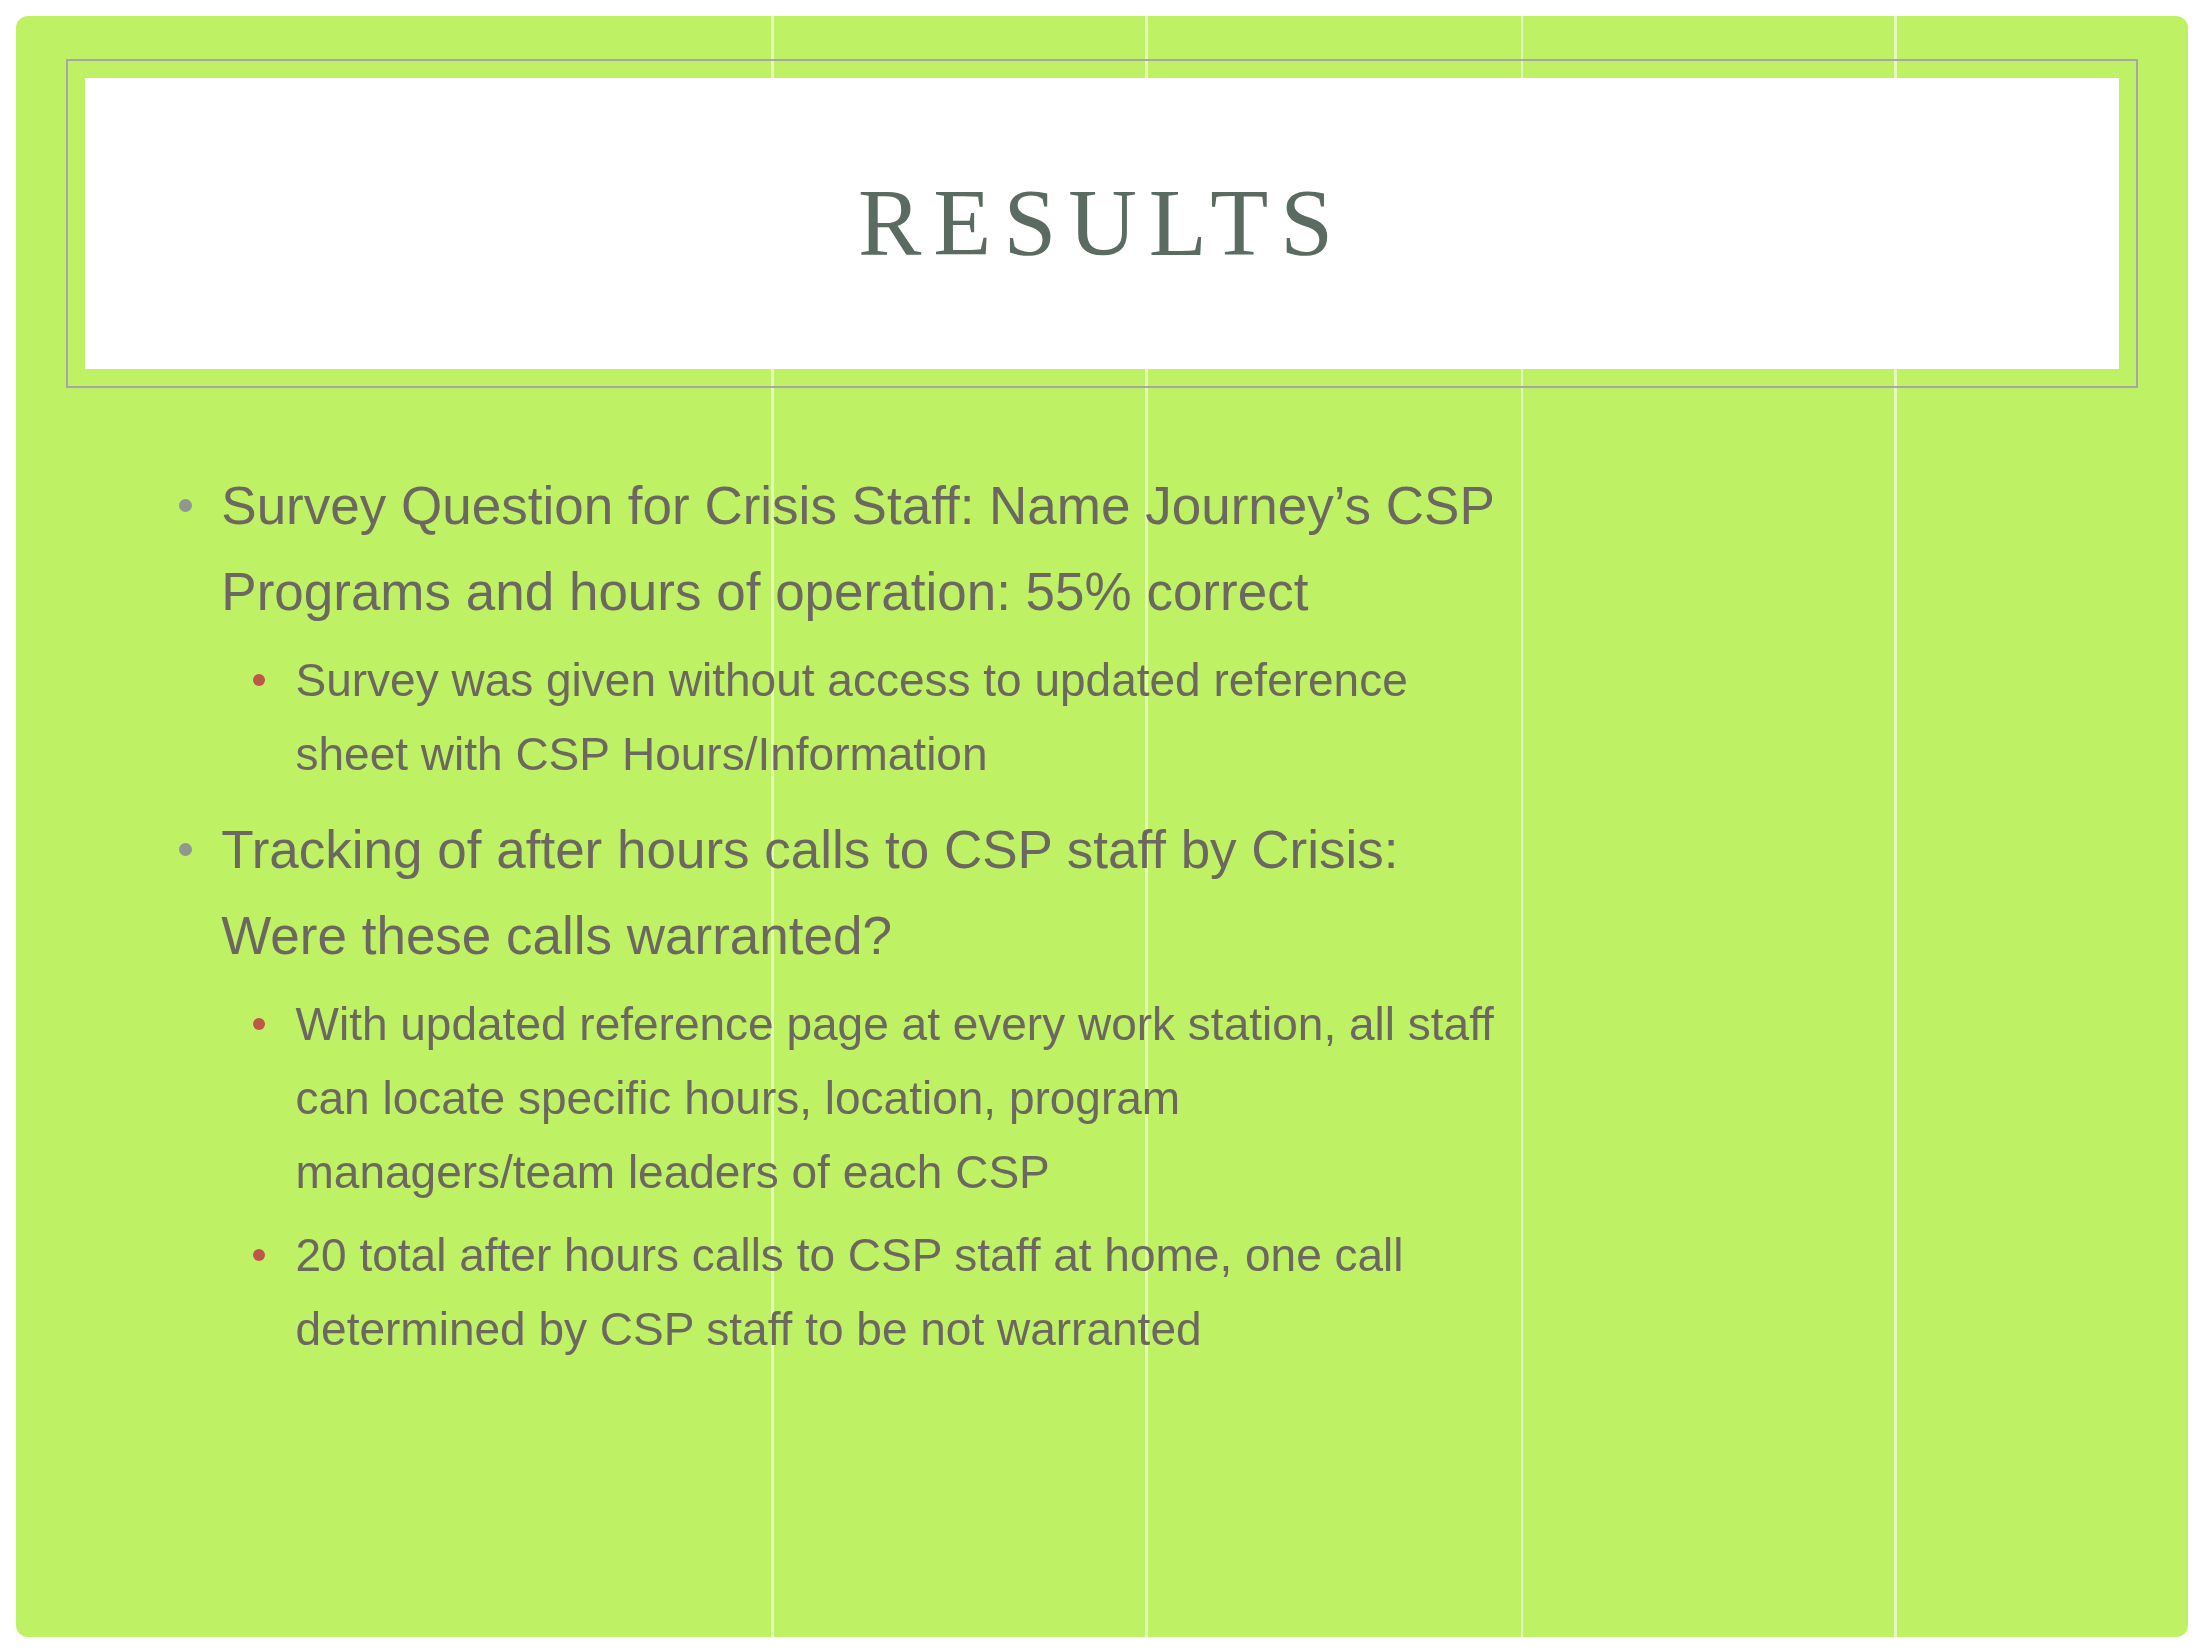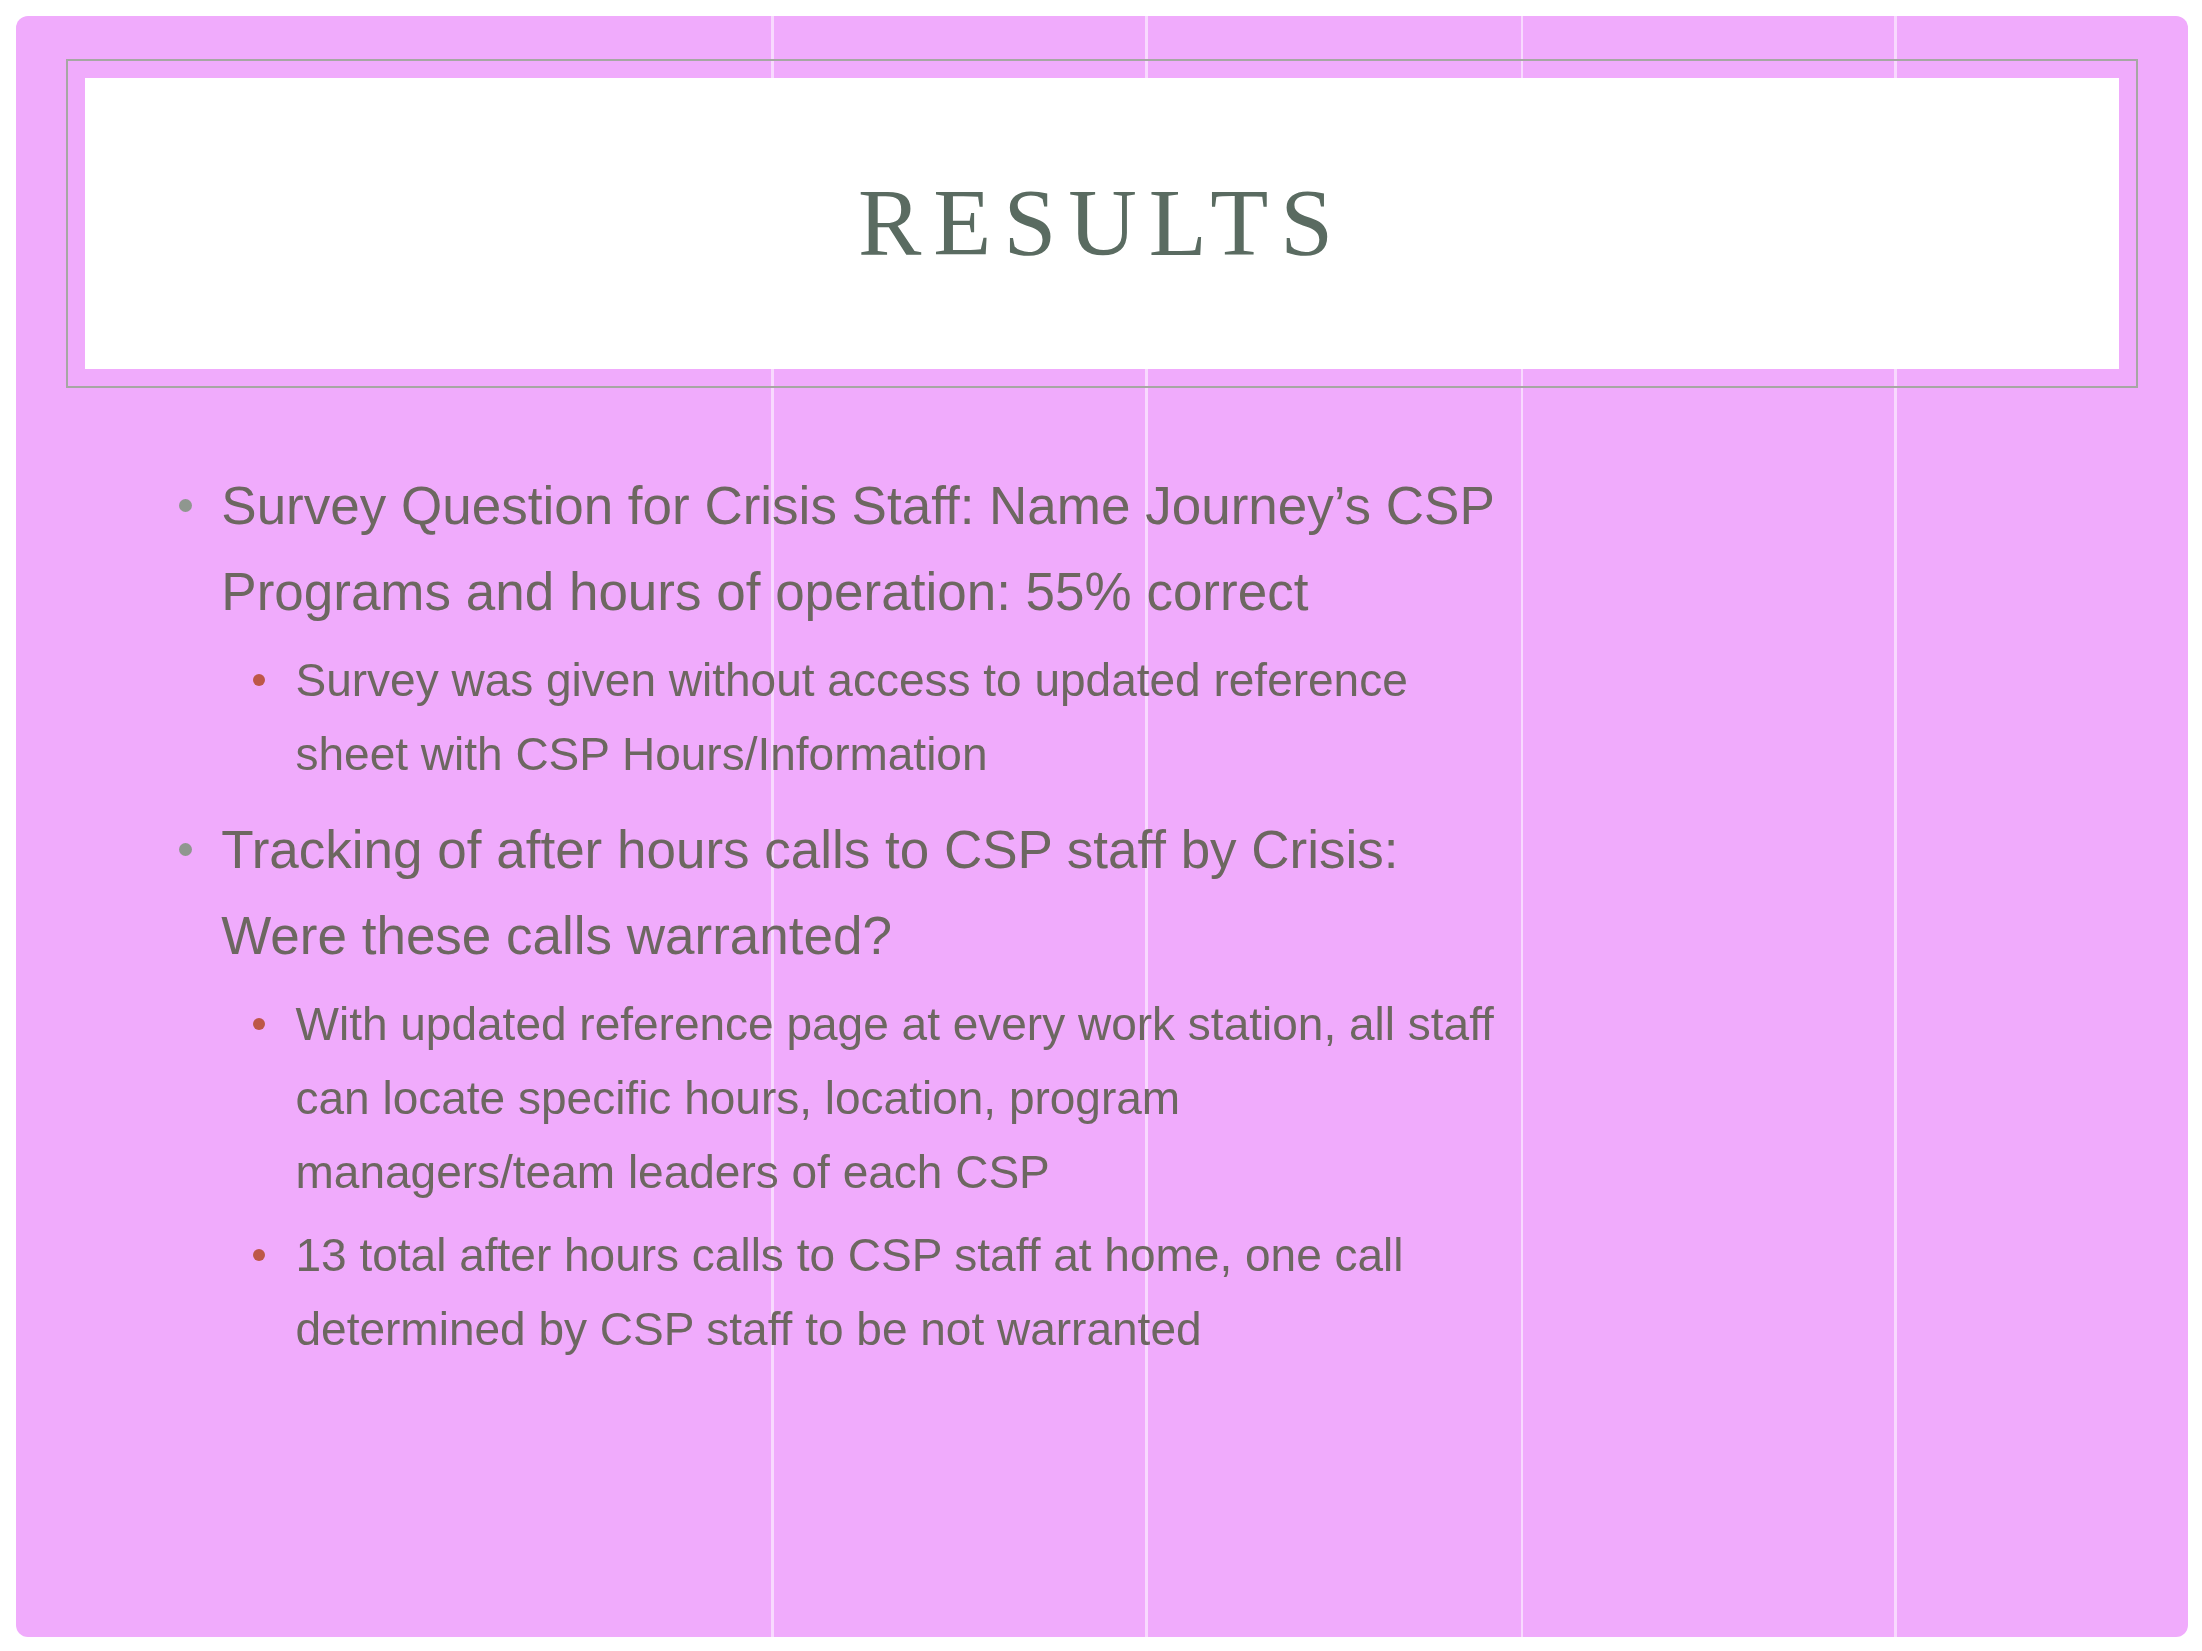--- a/index.html
+++ b/index.html
@@ -14,21 +14,21 @@
     height: 1652px;
     background: #ffffff;
     overflow: hidden;
   }
   .slide {
     position: absolute;
     left: 15.5px;
     top: 15.5px;
     right: 15.5px;
     bottom: 15.5px;
-    background: #f0abfc;
+    background: #bef264;
     border-radius: 12px;
     overflow: hidden;
   }
   
   .vline {
     position: absolute;
     top: 0;
     bottom: 0;
     width: 2.6px;
     background: rgba(255,255,255,0.55);
@@ -155,20 +155,20 @@
 
       <div class="row lvl2">
         <span class="dot"></span>
         <span class="txt">With updated reference page at every work station, all staff
 can locate specific hours, location, program
 managers/team leaders of each CSP</span>
       </div>
 
       <div class="row lvl2">
         <span class="dot"></span>
-        <span class="txt">13 total after hours calls to CSP staff at home, one call
+        <span class="txt">20 total after hours calls to CSP staff at home, one call
 determined by CSP staff to be not warranted</span>
       </div>
 
     </div>
   </div>
 </div>
 
 
 </body></html>

